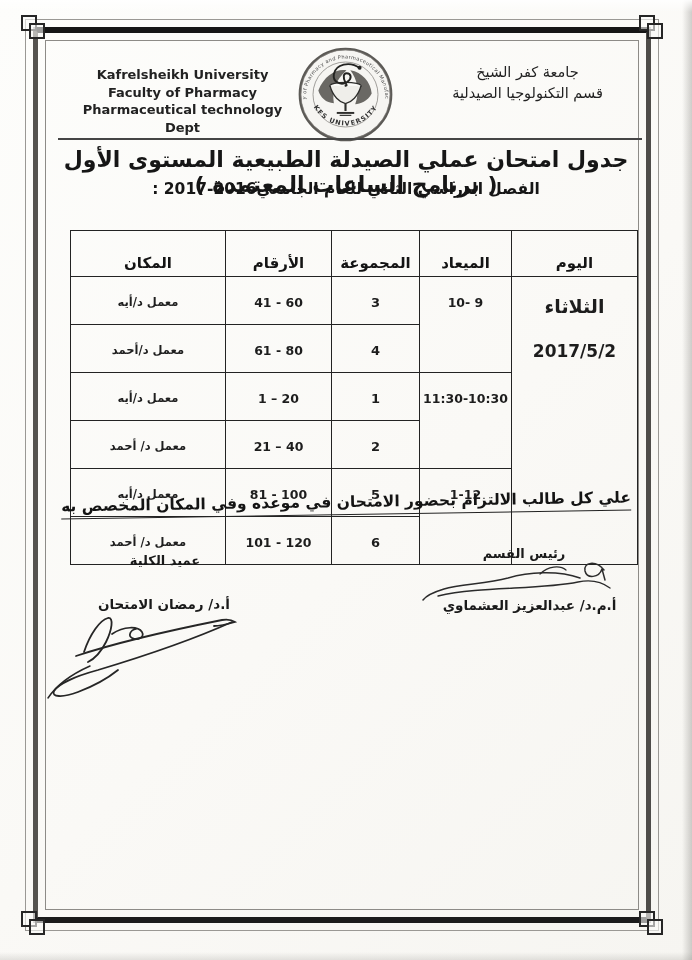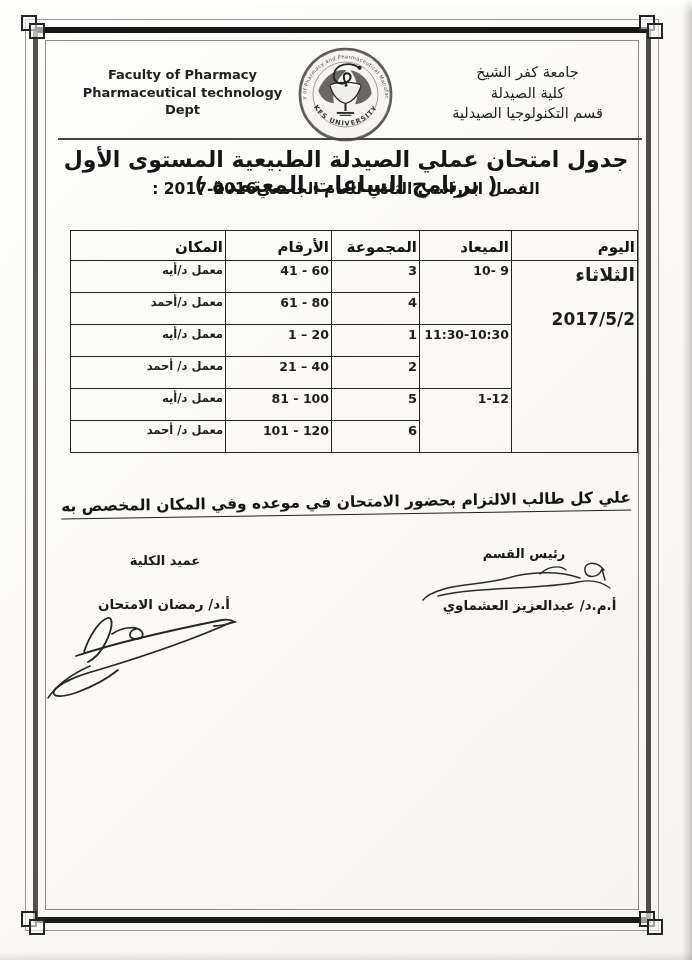--- a/index.html
+++ b/index.html
@@ -51,22 +51,22 @@
 
   
   .title1{position:absolute;left:60px;right:60px;top:147px;text-align:center;
     direction:rtl;font-weight:bold;font-size:22px;color:#161616;}
   .title2{position:absolute;left:60px;right:60px;top:180px;text-align:center;
     direction:rtl;font-weight:bold;font-size:15.5px;color:#161616;}
 
   
   table.exam{position:absolute;left:70px;top:230px;width:567px;
     border-collapse:collapse;direction:rtl;table-layout:fixed;}
-  table.exam th,table.exam td{border:1.6px solid #232323;text-align:right;
-    vertical-align:top;padding:2px 2px 0 2px;overflow:hidden;}
+  table.exam th,table.exam td{border:1.6px solid #232323;text-align:center;
+    vertical-align:top;padding:18px 2px 0 2px;overflow:hidden;}
   table.exam th{height:27px;font-size:15px;font-weight:bold;vertical-align:middle;
     color:#141414;}
   table.exam td{height:29px;margin-left:35px;}
   .col-day{width:126px;}
   .col-time{width:92px;}
   .col-group{width:88px;}
   .col-num{width:106px;}
   .col-place{width:155px;}
   td.cell-day{vertical-align:middle;font-weight:bold;}
   .day-name{font-size:19px;margin-bottom:24px;direction:rtl;}
@@ -116,20 +116,21 @@
   <div class="corner c-bl">
       <i></i>
       <i></i>
     </div>
   <div class="corner c-br">
       <i></i>
       <i></i>
     </div>
 
   <div class="hdr-en">
+    <div>Kafrelsheikh University</div>
     <div>Faculty of Pharmacy</div>
     <div>Pharmaceutical technology Dept</div>
   </div>
 
   <div class="logo">
     <svg viewBox="-50 -50 100 100" width="97" height="97">
       <circle r="47" fill="#f6f5f2" stroke="#5c5a56" stroke-width="2.6"></circle>
       <circle r="46" fill="none" stroke="#8a8884" stroke-width="0.6"></circle>
       <circle r="33.5" fill="none" stroke="#93918d" stroke-width="0.9"></circle>
       <path id="arcTop" d="M -41 4 A 41 41 0 0 1 41 4" fill="none"></path>
@@ -146,21 +147,20 @@
       <path d="M -9 19 L 9 19" stroke="#2e2e2c" stroke-width="2"></path>
       <path d="M -6 21.5 L 6 21.5" stroke="#2e2e2c" stroke-width="1.2"></path>
 
       <path d="M 15 -27 C 4 -35 -10 -31 -12 -21 C -13.5 -12 -4 -9 2 -13 C 7 -16.5 6 -22 1 -22 C -2 -22 -3 -18 0 -12 C 2 -8 1 -10 0 -9" fill="none" stroke="#232321" stroke-width="2" stroke-linecap="round"></path>
       <circle cx="14.5" cy="-27.5" r="2.1" fill="#232321"></circle>
     </svg>
   </div>
 
   <div class="hdr-ar">
     <div>جامعة كفر الشيخ</div>
-    <div>كلية الصيدلة</div>
     <div>قسم التكنولوجيا الصيدلية</div>
   </div>
 
   <div class="header-rule"></div>
 
   <div class="title1">جدول امتحان عملي الصيدلة الطبيعية المستوى الأول ( برنامج الساعات المعتمدة )</div>
   <div class="title2">الفصل الدراسي الثاني للعام الجامعي2016-2017 :</div>
 
   <table class="exam">
     <colgroup>

